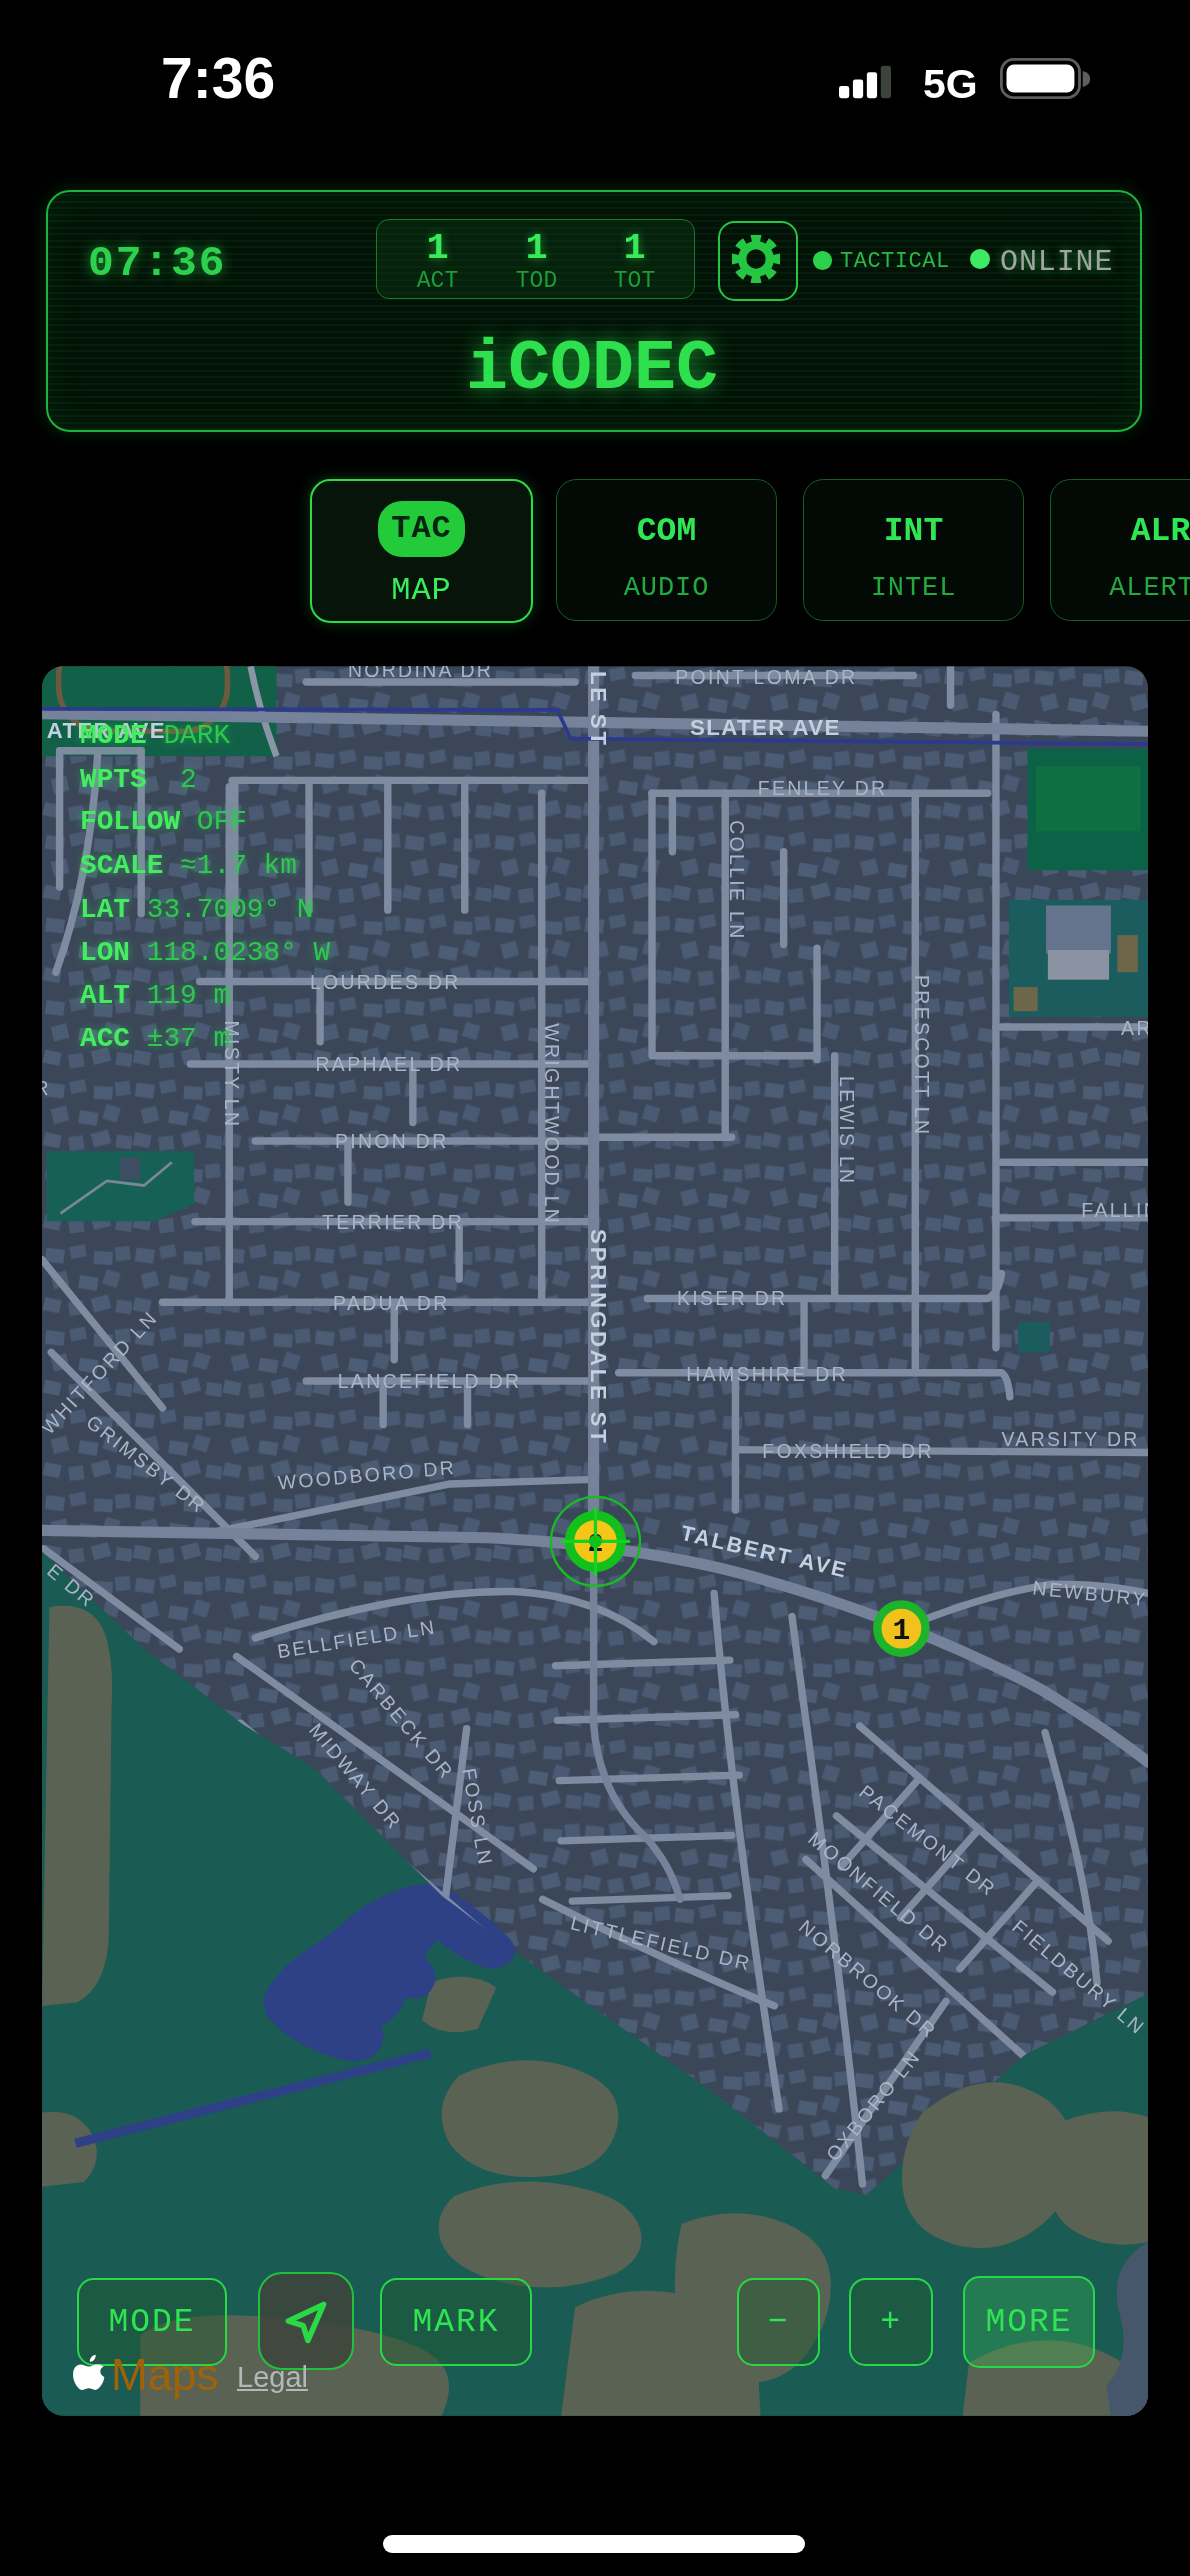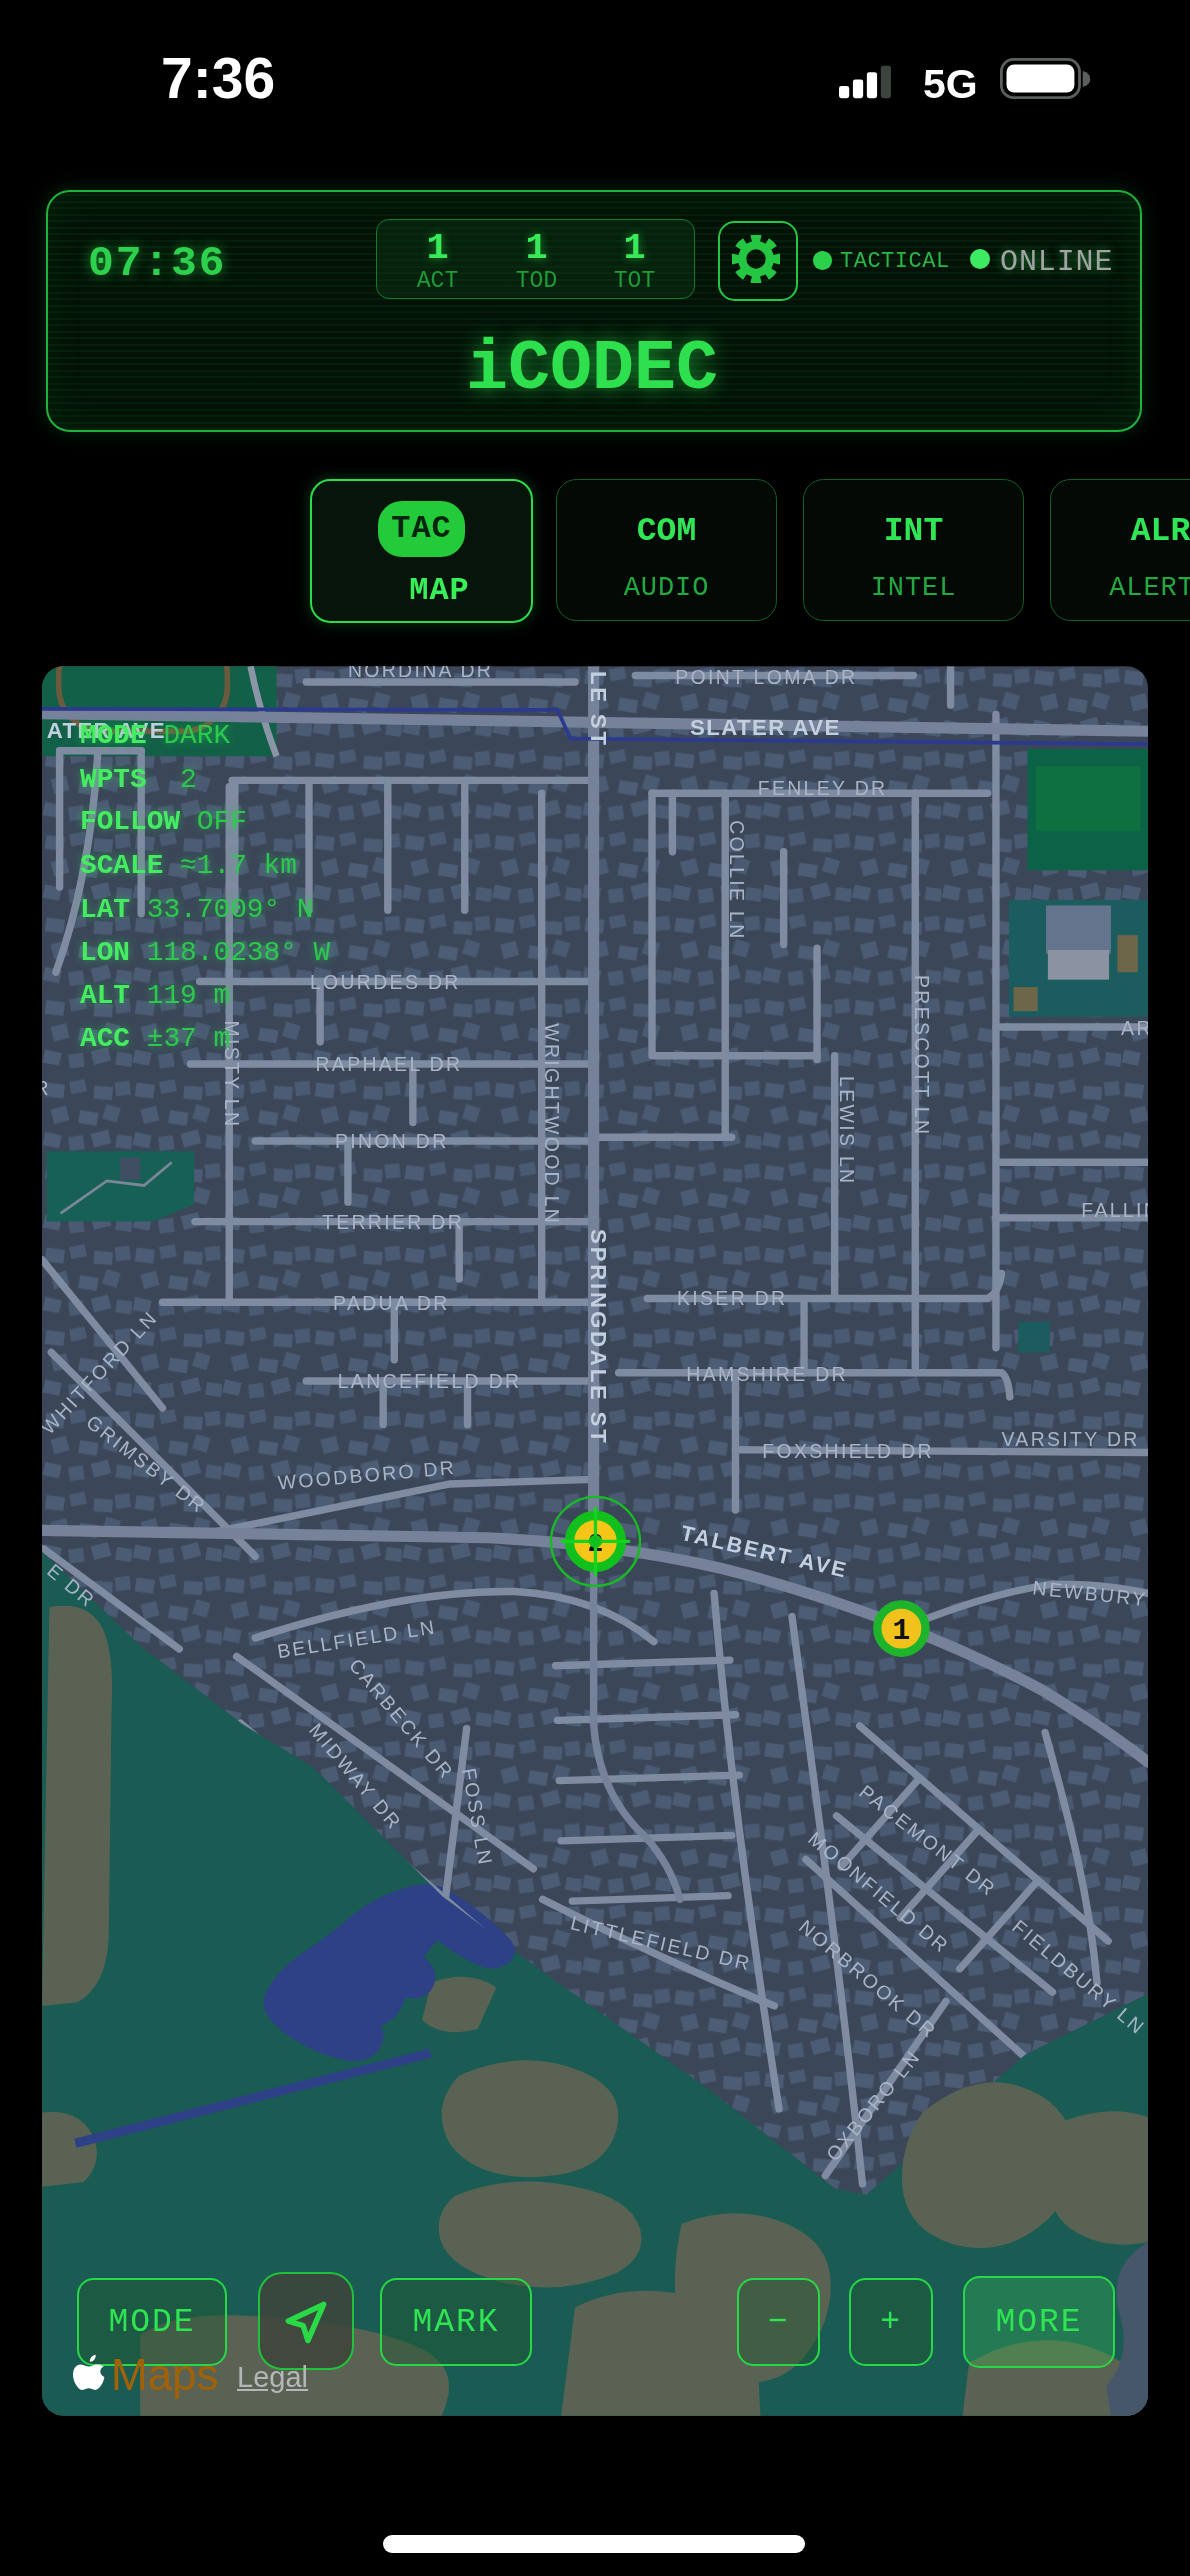--- a/index.html
+++ b/index.html
@@ -29,21 +29,21 @@
   #onltxt{left:1000px;top:245px;color:#a3a3a3;font-size:30px;letter-spacing:0.9px;text-shadow:0 0 9.3px rgba(60,240,100,0.5);}
   #logo{left:46px;top:330px;width:1092px;text-align:center;color:#2ee04e;font-size:70px;font-weight:700;
     text-shadow:0 0 20.4px rgba(40,230,80,0.65);}
   
   .tab{top:479px;width:219px;height:140px;border:1.9px solid #145f26;border-radius:20.4px;background:#030a05;}
   .tab .t1{position:absolute;top:33px;left:0;width:100%;text-align:center;color:#31e654;font-size:33px;font-weight:700;}
   .tab .t2{position:absolute;top:93px;left:0;width:100%;text-align:center;color:#22a93f;font-size:27px;letter-spacing:0.9px;}
   #tab2{border:2.8px solid #2bdb49;background:#06140a;box-shadow:0 0 15px rgba(40,220,80,0.25);}
   #tacbadge{position:absolute;left:66px;top:20.4px;width:87px;height:56px;background:#23ca39;border-radius:24px;
     color:#04260e;font-size:32px;font-weight:700;text-align:center;line-height:56px;letter-spacing:0.9px;}
-  #tab2 .t2{top:91px;color:#38ef5a;font-weight:700;font-size:32px;margin-left:18px;}
+  #tab2 .t2{top:91px;color:#38ef5a;font-weight:400;font-size:32px;}
   
   .mbtn{top:2278px;height:88px;border:2.8px solid #27d946;border-radius:16.7px;background:rgba(32,88,48,0.45);
     color:#2fe452;font-size:33px;letter-spacing:1.9px;display:flex;align-items:center;justify-content:center;
     box-sizing:border-box;}
   #morebtn{background:rgba(60,190,80,0.32);}
   #locbtn{left:258px;top:2272px;width:96px;height:98px;border:2.8px solid #20c23c;border-radius:24px;
     background:rgba(62,70,60,0.88);box-sizing:border-box;}
   #legal{left:237px;top:2361px;color:#b2b8b8;font-family:"Liberation Sans",sans-serif;font-size:29px;
     text-decoration:underline;}
   #mapslogo{left:111px;top:2350px;color:#a16207;font-family:"Liberation Sans",sans-serif;font-size:44px;font-weight:500;}
@@ -327,21 +327,21 @@
   </svg>
 
   <div class="mbtn abs scan" style="left:77px;width:150px">MODE</div>
   <div id="locbtn" class="abs"></div>
   <svg class="abs" style="left:281px;top:2297px" width="50" height="50" viewBox="0 0 54 54">
     <path d="M46 8 L8 26 L24 31 L29 47 Z" fill="none" stroke="#29d946" stroke-width="6" stroke-linejoin="round"></path>
   </svg>
   <div class="mbtn abs scan" style="left:380px;width:152px">MARK</div>
   <div class="mbtn abs scan" style="left:737px;width:83px">−</div>
   <div class="mbtn abs scan" style="left:849px;width:84px">+</div>
-  <div class="mbtn abs scan" id="morebtn" style="left:963px;top:2276px;width:152px;height:92px">MORE</div>
+  <div class="mbtn abs scan" id="morebtn" style="left:963px;top:2276px;width:132px;height:92px">MORE</div>
 
   <div id="mapslogo" class="abs">Maps</div>
   <svg class="abs" style="left:69px;top:2352px" width="43" height="46" viewBox="0 0 46 50">
     <path fill="#fff" d="M30.5 13.5 c-4.6 0 -6.3 2.2 -9.4 2.2 c-3.2 0 -5.6 -2.2 -9.2 -2.2 C8.1 13.5 4 17.2 4 24.6 c0 7.8 5.6 16.6 10.2 16.6 c2.5 0 4.3 -1.7 7 -1.7 c2.7 0 4.2 1.7 6.9 1.7 c4.7 0 9.9 -9.4 9.9 -14.1 c-5.1 -1.9 -6.1 -8.9 -0.6 -11.3 c-1.9 -1.6 -4.5 -2.3 -6.9 -2.3 z M28.6 3 c-3.3 0.4 -6.6 3.4 -6.3 7.6 c3.5 0.4 6.8 -3.4 6.3 -7.6 z"></path>
   </svg>
   <div id="legal" class="abs">Legal</div>
   <div id="homebar" class="abs"></div>
 </div>
 
 

